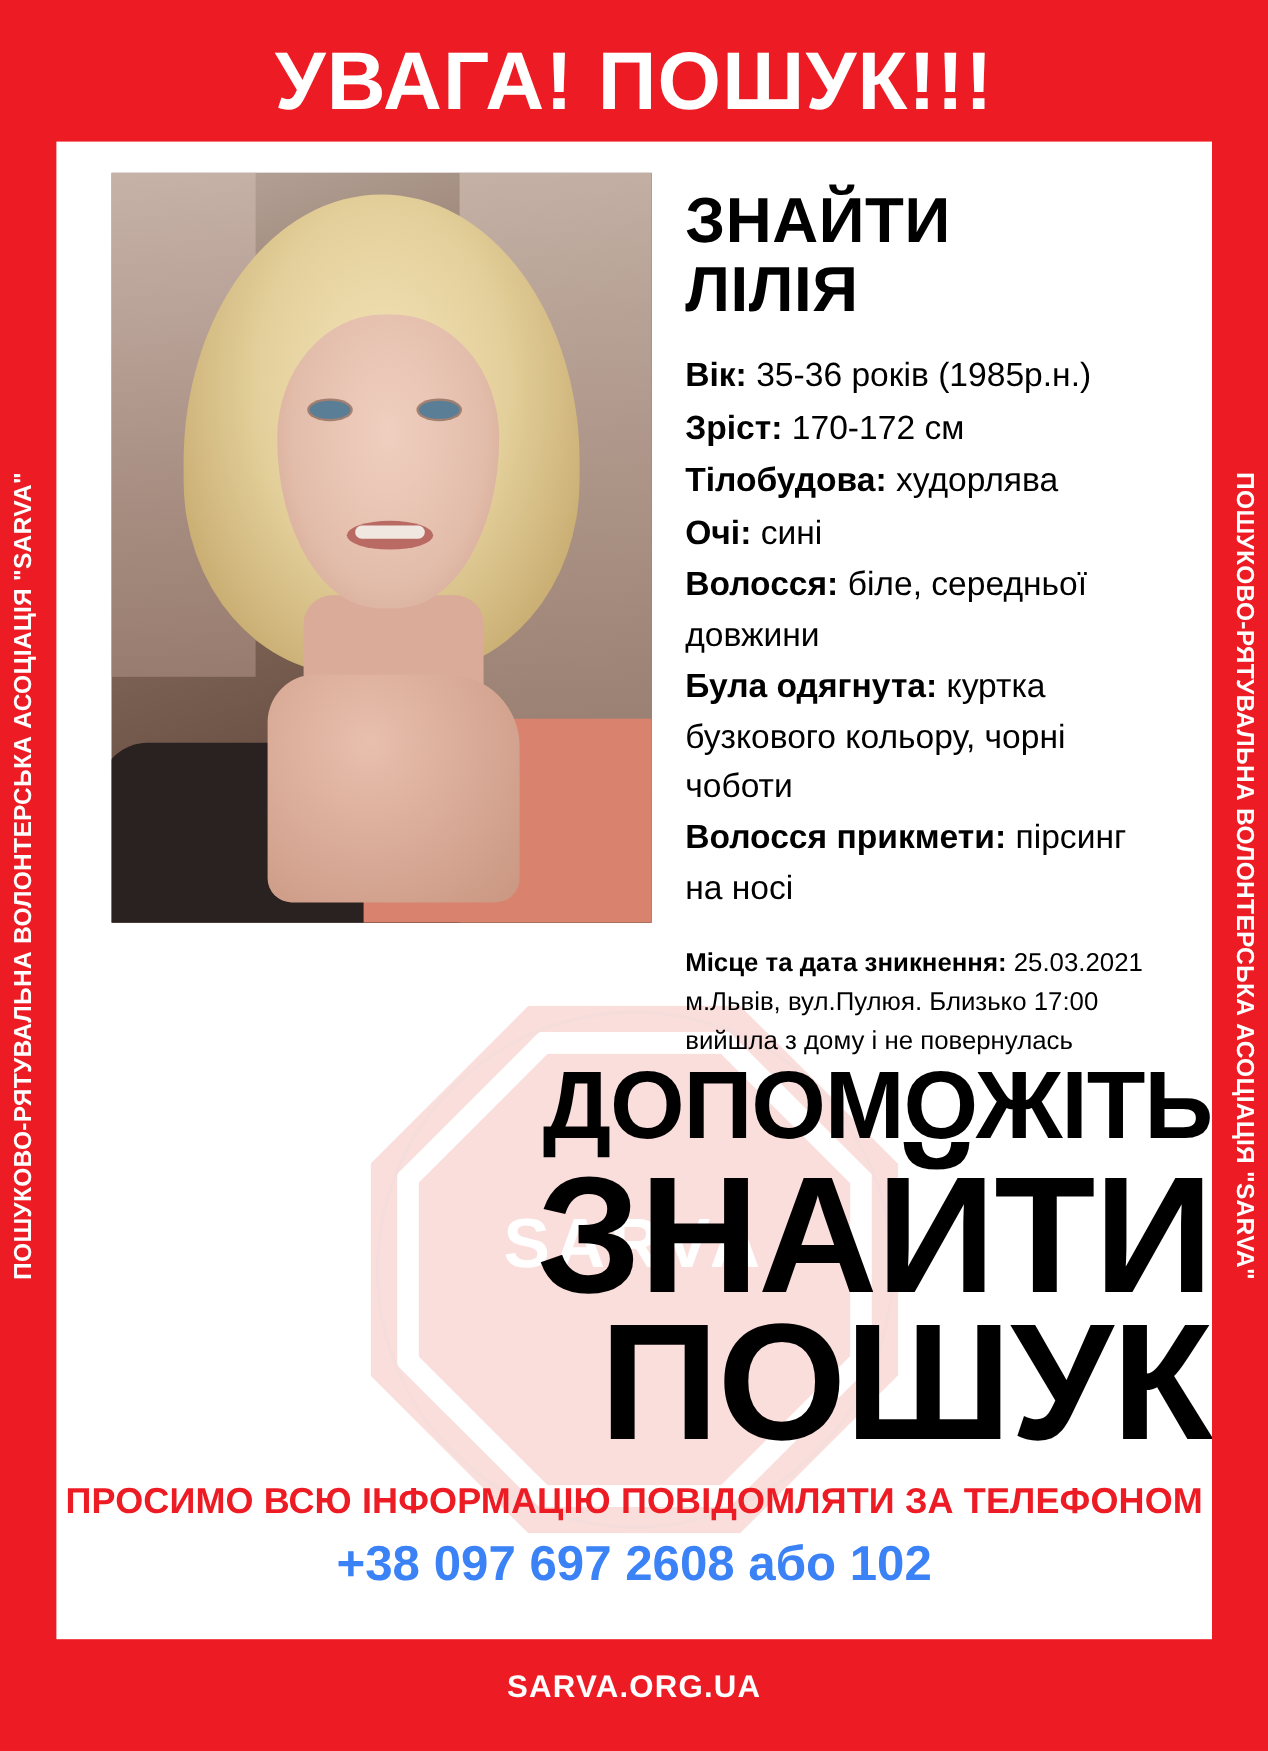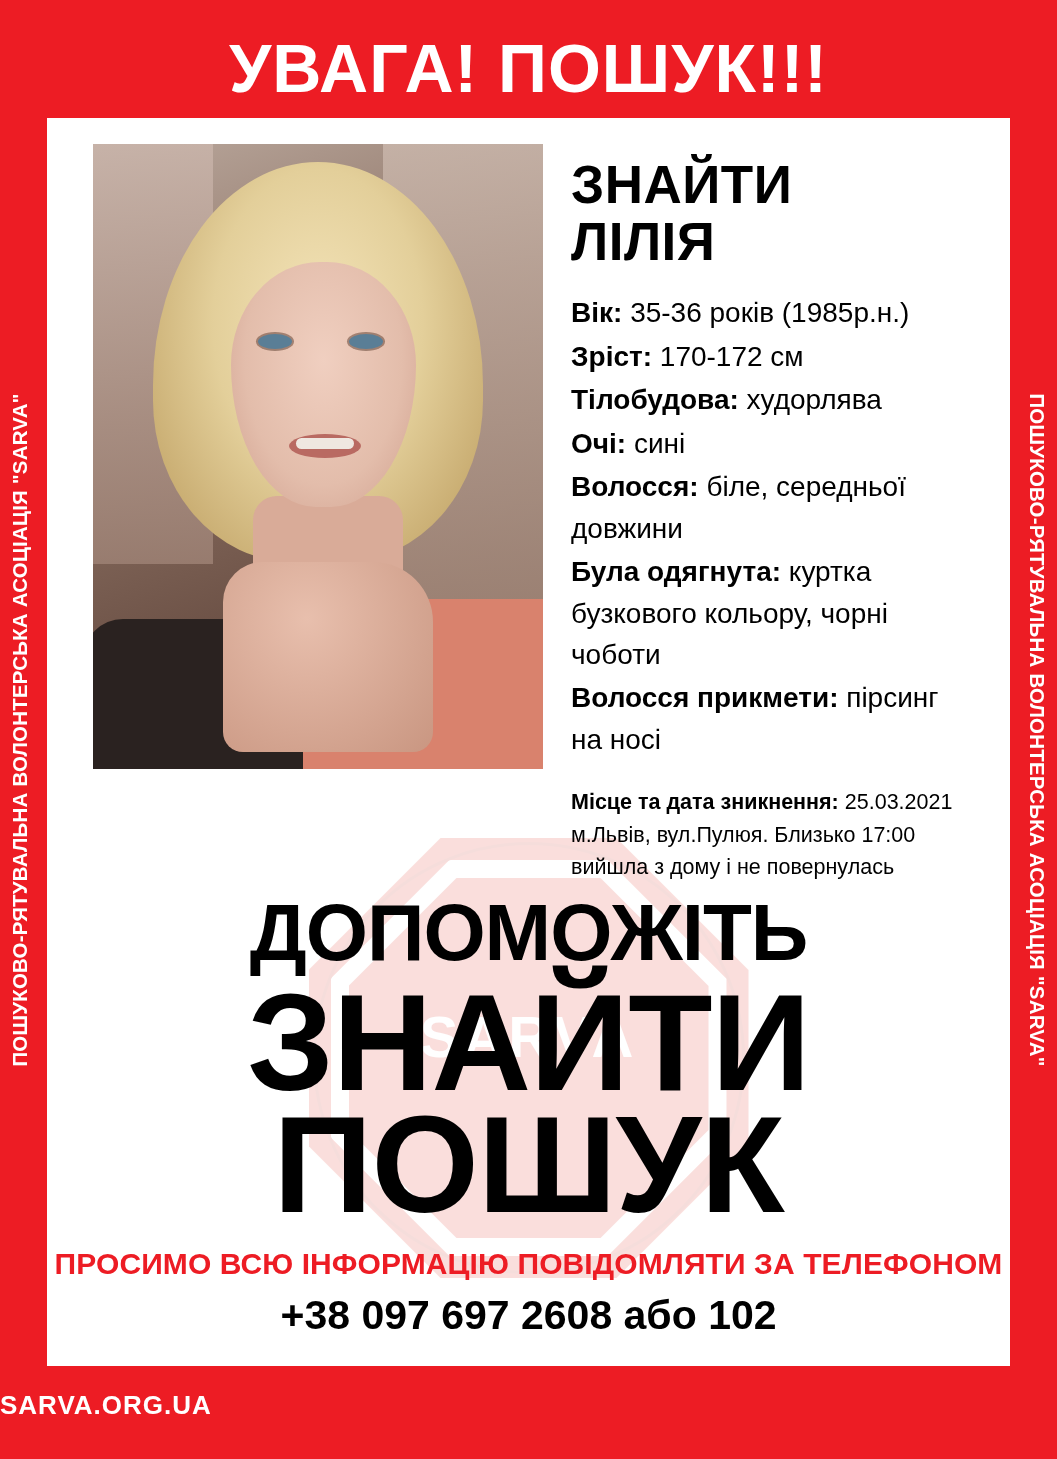--- a/index.html
+++ b/index.html
@@ -176,49 +176,49 @@
   }
   .attrs .row { margin-bottom: 2px; }
   .attrs b { font-weight: bold; }
   .place {
     margin-top: 26px;
     font-size: 21.5px;
     line-height: 1.5;
     color: #000;
   }
   .big {
-    margin-top: 12px;
-    text-align: center;
+    margin-top: 0;
+    text-align: right;
     font-weight: bold;
     color: #000;
     line-height: 0.96;
     letter-spacing: -1px;
   }
   .big .l1 { font-size: 80px; }
   .big .l2 { font-size: 138px; margin-top: 4px; }
   .big .l3 { font-size: 138px; margin-top: -10px; }
   .callout {
     margin-top: 14px;
     text-align: center;
     color: #ed1c24;
     font-weight: bold;
     font-size: 30px;
     line-height: 1.25;
     letter-spacing: 0.1px;
   }
   .phone {
     text-align: center;
-    color: #000000;
+    color: #3b82f6;
     font-weight: bold;
     font-size: 41px;
     margin-top: 10px;
   }
   .footer {
     width: 100%;
-    text-align: left;
+    text-align: center;
     color: #ffffff;
     font-weight: bold;
     font-size: 26px;
     letter-spacing: 1px;
     padding-top: 24px;
   }
 </style>
 </head>
 <body>
 

